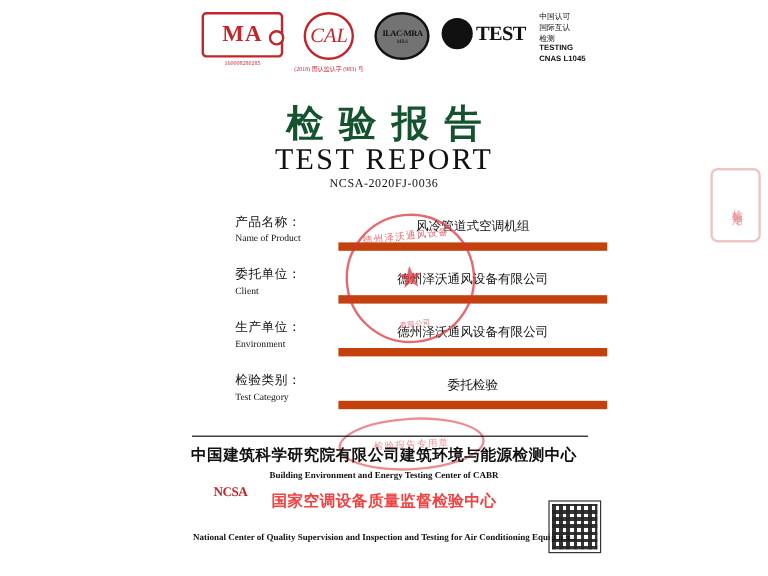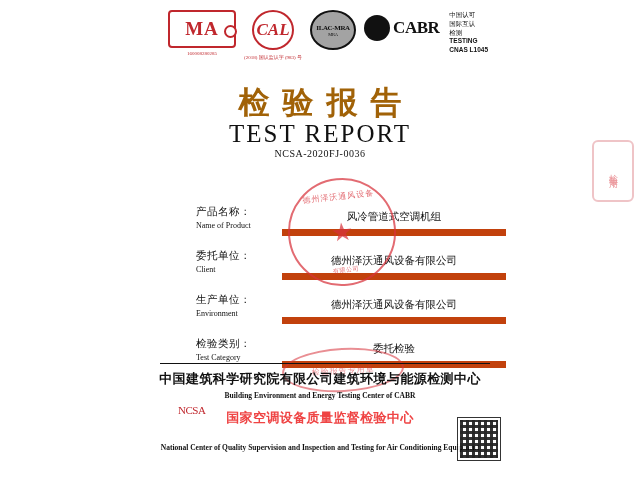--- a/index.html
+++ b/index.html
@@ -75,21 +75,21 @@
     white-space: nowrap;
   }
 
   
   .cal-mark {
     width: 38px;
     height: 36px;
     border: 2px solid #c0272d;
     border-radius: 50%;
     color: #c0272d;
-    font-weight: bold;
+    font-weight: normal;
     font-size: 17px;
     display: flex;
     align-items: center;
     justify-content: center;
     font-style: italic;
     font-family: "Liberation Serif", serif;
   }
   .cal-caption {
     font-size: 5px;
     color: #c0272d;
@@ -100,21 +100,21 @@
   
   .ilac-mark {
     width: 42px;
     height: 36px;
     border: 2px solid #111;
     border-radius: 50%;
     display: flex;
     flex-direction: column;
     align-items: center;
     justify-content: center;
-    background: #a3a3a3;
+    background: #737373;
   }
   .ilac-top {
     font-size: 7px;
     font-weight: bold;
     letter-spacing: -0.4px;
     color: #111;
   }
   .ilac-bot {
     font-size: 4.5px;
     color: #111;
@@ -158,21 +158,21 @@
     position: absolute;
     top: 82px;
     left: 0;
     width: 640px;
     text-align: center;
     font-size: 31px;
     letter-spacing: 13px;
     text-indent: 13px;
     font-weight: bold;
     font-family: Liberation Sans, sans-serif;
-    color: #a16207;
+    color: #14532d;
   }
   .title-en {
     position: absolute;
     top: 120px;
     left: 0;
     width: 640px;
     text-align: center;
     font-size: 25px;
     letter-spacing: 2px;
     color: #111;
@@ -188,21 +188,20 @@
     letter-spacing: 0.5px;
     color: #111;
   }
 
   
   .fields {
     position: absolute;
     top: 178px;
     left: 196px;
     width: 310px;
-    margin-top: 27px;
   }
   .field-row {
     position: relative;
     height: 44px;
   }
   .field-label {
     position: absolute;
     left: 0;
     top: 0;
     width: 86px;
@@ -276,21 +275,21 @@
     margin-top: 16px;
     font-family: "Liberation Serif", serif;
     font-weight: bold;
   }
   .ncsa-logo {
     position: absolute;
     top: 404px;
     left: 178px;
     color: #c0272d;
     font-size: 11px;
-    font-weight: normal;
+    font-weight: bold;
     font-family: "Liberation Serif", serif;
     letter-spacing: -0.5px;
   }
 
   
   .stamp-main {
     position: absolute;
     left: 288px;
     top: 178px;
     width: 104px;
@@ -396,21 +395,21 @@
     <div class="logo-block">
       <div class="ilac-mark">
         <div class="ilac-top">ILAC-MRA</div>
         <div class="ilac-bot">MRA</div>
       </div>
     </div>
 
     <div class="logo-block">
       <div class="cnas-mark">
         <div class="cnas-dot"></div>
-        <div class="cnas-text">CABR</div>
+        <div class="cnas-text">TEST</div>
       </div>
     </div>
 
     <div class="cnas-detail">
       <div>中国认可</div>
       <div>国际互认</div>
       <div>检测</div>
       <div class="bold">TESTING</div>
       <div class="bold">CNAS L1045</div>
     </div>

